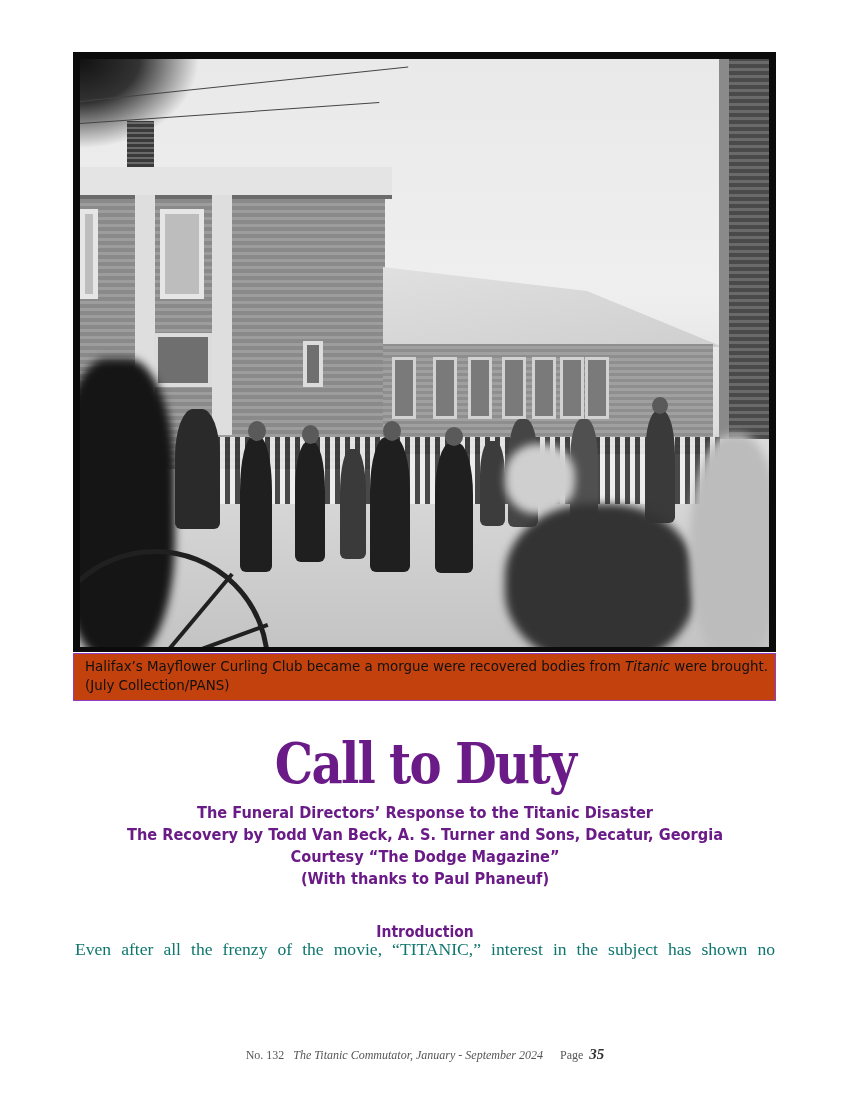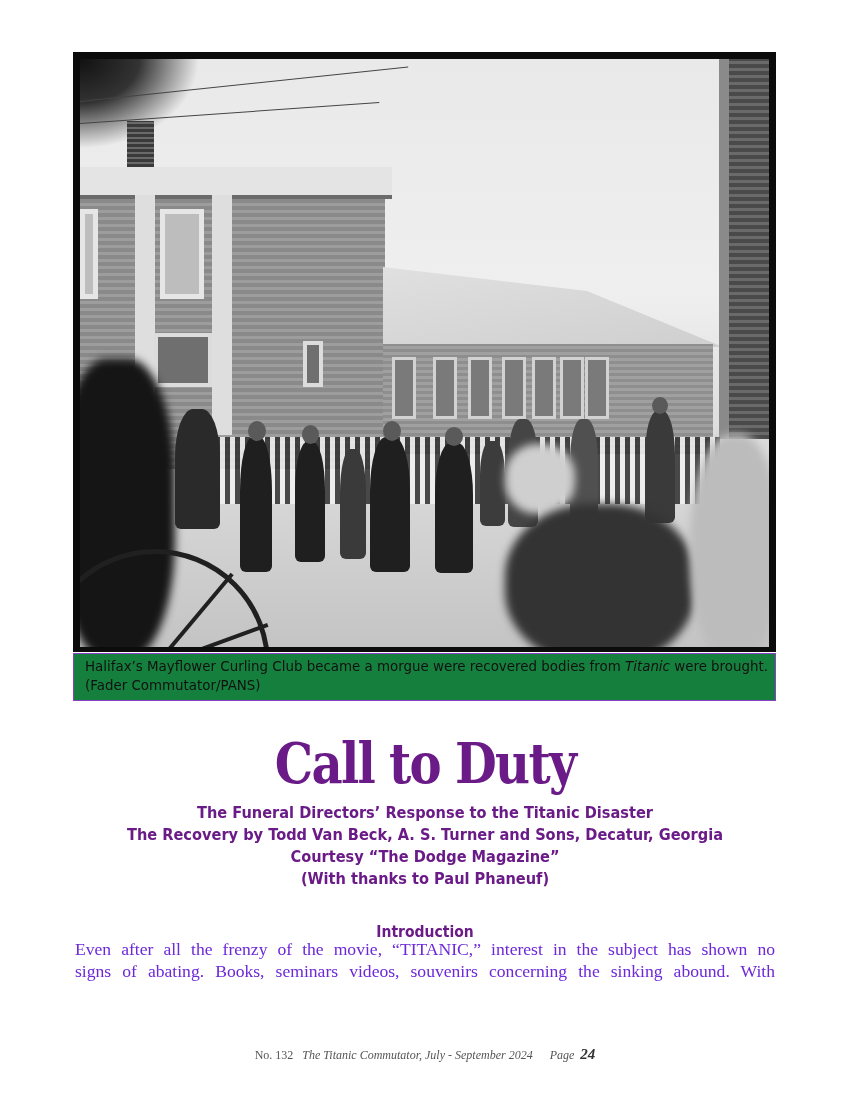--- a/index.html
+++ b/index.html
@@ -40,21 +40,21 @@
     background: linear-gradient(180deg,#d6d6d6,#c4c4c4); }
   .photo .person { position:absolute; background:#1f1f1f; border-radius:40% 40% 6px 6px; }
   .photo .head { position:absolute; background:#5a5a5a; border-radius:50%; }
   .photo .blur { position:absolute; border-radius:45%; filter:blur(4px); }
   .photo .wheel { position:absolute; left:-40px; top:490px; width:230px; height:230px; border:5px solid #202020; border-radius:50%; box-sizing:border-box; }
   .photo .spoke { position:absolute; height:4px; background:#202020; transform-origin:left center; }
 
   
   .caption {
     position:absolute; left:73px; top:653px; width:703px; height:48px; box-sizing:border-box;
-    background:#15803d; border:1px solid #8e3fc7; padding:3px 0 0 11px;
+    background:#c2410c; border:1px solid #8e3fc7; padding:3px 0 0 11px;
     font-family:"DejaVu Sans", sans-serif; font-size:13.4px; line-height:19px; color:#111;
   }
 
   
   .title {
     position:absolute; left:0; top:731px; width:850px; text-align:center;
     font-family:"DejaVu Serif", serif; font-weight:bold; color:#6a1b87;
     font-size:56px; line-height:64px; letter-spacing:-2px;
     transform: scaleX(0.86); transform-origin:center;
   }
@@ -66,33 +66,33 @@
   }
   .section-head {
     position:absolute; left:0; top:922px; width:850px; text-align:center;
     font-family:"DejaVu Sans", sans-serif; font-weight:bold; color:#6a1b87; font-size:15px; line-height:20px;
     transform: scaleX(0.93);
   }
 
   
   .body-text {
     position:absolute; left:75px; top:939px; width:700px;
-    font-family:"Liberation Serif", serif; font-size:17.6px; line-height:21.6px; color:#6d28d9;
+    font-family:"Liberation Serif", serif; font-size:17.6px; line-height:21.6px; color:#0f766e;
     text-align:justify;
   }
   .body-text p { margin:0; text-align-last:justify; }
   .body-text em { font-style:italic; }
 
   
   .footer {
     position:absolute; left:0; top:1046px; width:850px; text-align:center;
     font-family:"Liberation Serif", serif; font-size:12px; color:#555;
   }
   .footer .mag { font-style:italic; margin:0 14px 0 6px; }
-  .footer .pg-label { font-style:italic; }
+  .footer .pg-label { }
   .footer .pg-num { font-weight:bold; font-style:italic; font-size:15px; color:#333; margin-left:3px; }
 </style>
 </head>
 <body>
 
 <div class="photo-frame">
   <div class="photo">
     <div class="vignette"></div>
     <div class="wire" style="left:0;top:42px;width:330px;transform:rotate(-6deg);"></div>
     <div class="wire" style="left:0;top:64px;width:300px;transform:rotate(-4deg);"></div>
@@ -141,37 +141,36 @@
     <div class="person" style="left:95px;top:350px;width:45px;height:120px;background:#2a2a2a;"></div>
 
     <div class="wheel"></div>
     <div class="spoke" style="left:75px;top:605px;width:120px;transform:rotate(-50deg);"></div>
     <div class="spoke" style="left:75px;top:605px;width:120px;transform:rotate(-20deg);"></div>
   </div>
 </div>
 
 <div class="caption">
   <div><span>Halifax’s Mayflower Curling Club became a morgue were recovered bodies from </span><em>Titanic</em><span> were brought.</span></div>
-  <div>(Fader Commutator/PANS)</div>
+  <div>(July Collection/PANS)</div>
 </div>
 
 <div class="title">Call to Duty</div>
 
 <div class="subs">
   <div class="sub">The Funeral Directors’ Response to the Titanic Disaster</div>
   <div class="sub">The Recovery by Todd Van Beck, A. S. Turner and Sons, Decatur, Georgia</div>
   <div class="sub">Courtesy “The Dodge Magazine”</div>
   <div class="sub">(With thanks to Paul Phaneuf)</div>
 </div>
 
 <div class="section-head">Introduction</div>
 
 <div class="body-text">
   <p><span>Even after all the frenzy of the movie, “TITANIC,” interest in the subject has shown no</span></p>
-  <p><span>signs of abating. Books, seminars videos, souvenirs concerning the sinking abound. With</span></p>
 </div>
 
 <div class="footer">
   <span>No. 132</span>
-  <span class="mag">The Titanic Commutator, July - September 2024</span>
+  <span class="mag">The Titanic Commutator, January - September 2024</span>
   <span class="pg-label">Page</span>
-  <span class="pg-num">24</span>
+  <span class="pg-num">35</span>
 </div>
 
 </body></html>

